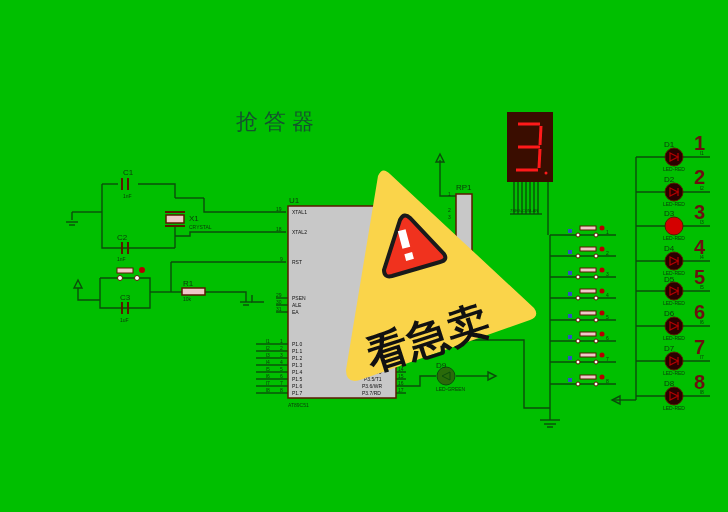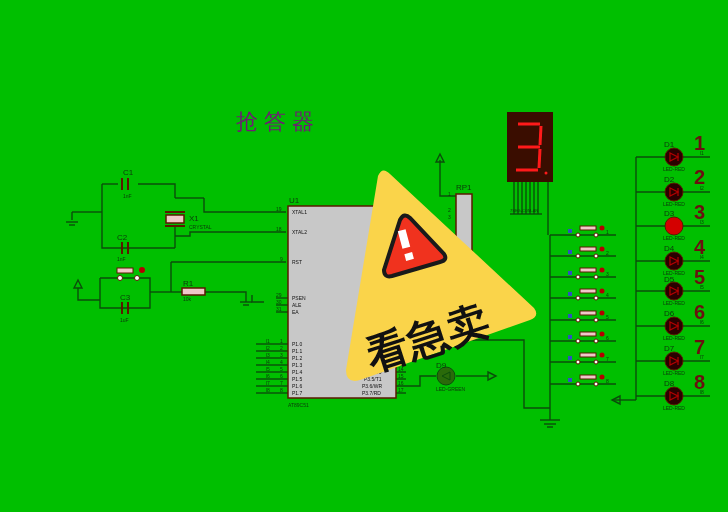--- a/index.html
+++ b/index.html
@@ -1,18 +1,18 @@
 <!DOCTYPE html>
 <html><head>
 <meta charset="utf-8">
 <style>
   html,body{margin:0;padding:0;}
   body{width:728px;height:512px;background:#00bf00;position:relative;overflow:hidden;font-family:"Liberation Sans",sans-serif;}
   #schematic{position:absolute;left:0;top:0;}
-  .title{position:absolute;left:236px;top:107px;font-family:"DejaVu Serif",serif;font-size:22px;color:#701a75;letter-spacing:6px;}
+  .title{position:absolute;left:236px;top:107px;font-family:"DejaVu Serif",serif;font-size:22px;color:#14532d;letter-spacing:6px;}
   .lbl{font-family:"Liberation Sans",sans-serif;}
   #warning{position:absolute;left:340px;top:168px;width:200px;height:230px;}
 </style>
 </head>
 <body>
 
 <div class="title">抢答器</div>
 
 <svg id="schematic" width="728" height="512" viewBox="0 0 728 512" xmlns="http://www.w3.org/2000/svg">
   <g fill="none" stroke="#0b4d0b" stroke-width="1.4">

